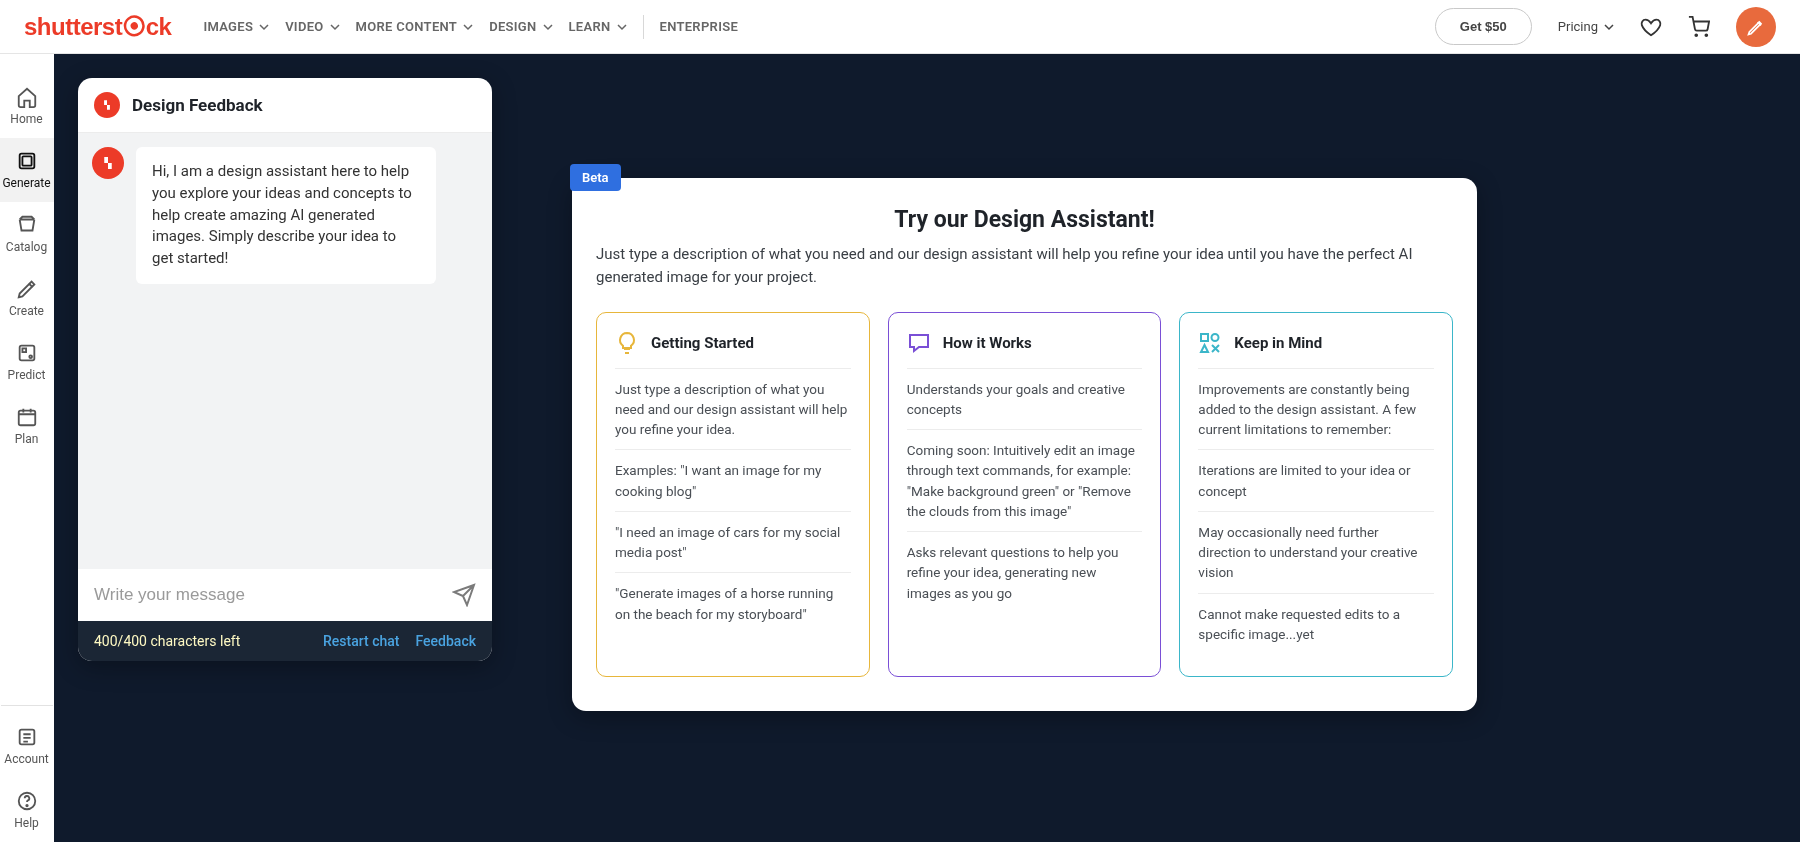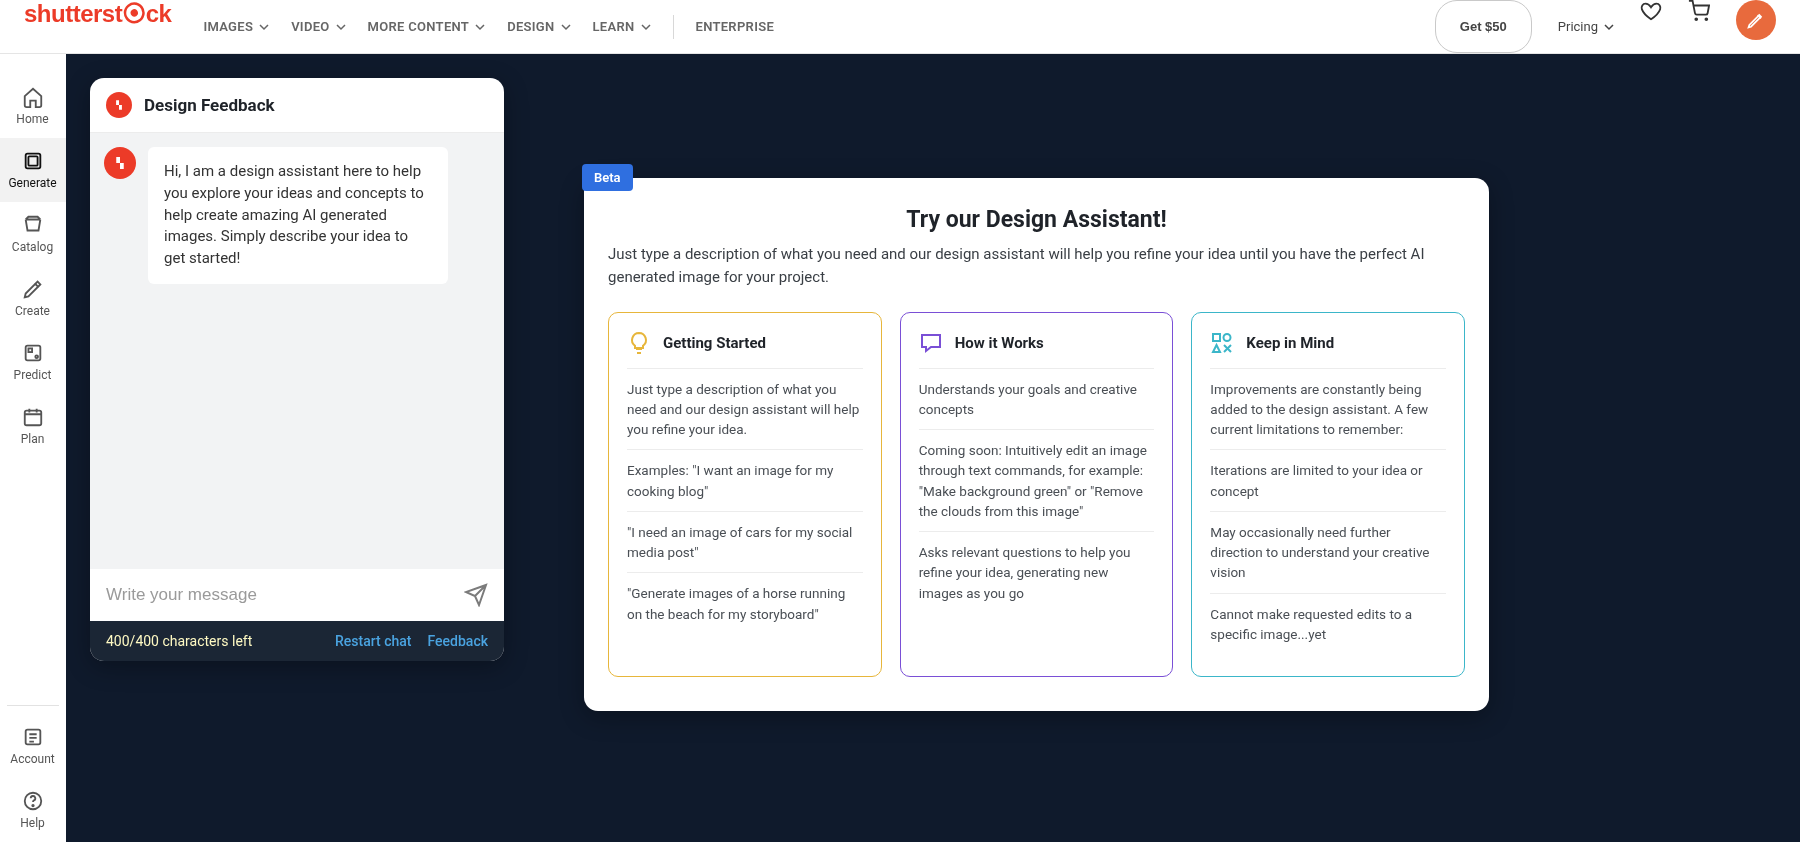--- a/index.html
+++ b/index.html
@@ -1,44 +1,44 @@
 <!DOCTYPE html>
 <html><head>
 <meta charset="utf-8">
 <style>
 * { margin: 0; padding: 0; box-sizing: border-box; }
 body { font-family: -apple-system, BlinkMacSystemFont, "Segoe UI", Roboto, Helvetica, Arial, sans-serif; background: #fff; color: #1f2329; overflow: hidden; }
 
 
 .topnav {
-  height: 54px; display: flex; 
+  height: 54px; display: flex; align-items: center;
   padding: 0 24px; border-bottom: 1px solid #e5e5e5; gap: 26px;
 }
 .logo { font-family: Arial, sans-serif; font-weight: 700; font-size: 24px; color: #ec3b28; letter-spacing: -0.5px; }
 .logo .mid-o { color: #ec3b28; }
-.nav-items { display: flex; align-items: center; gap: 22px; margin-left: 6px; }
+.nav-items { display: flex; align-items: center; gap: 16px; margin-left: 6px; }
 .nav-item { font-size: 13px; font-weight: 600; color: #666; display: flex; align-items: center; gap: 6px; cursor: pointer; letter-spacing: 0.3px; }
 .nav-item svg { width: 10px; height: 10px; }
 .nav-divider { width: 1px; height: 24px; background: #d8d8d8; }
 .topnav-spacer { flex: 1; }
 .pill-btn {
   border: 1px solid #c9c9c9; background: #fff; border-radius: 22px; padding: 10px 24px;
   font-size: 13px; font-weight: 600; color: #444; cursor: pointer;
 }
 .pricing { font-size: 13px; font-weight: 400; color: #444; display: flex; align-items: center; gap: 6px; cursor: pointer; }
 .topnav-icon { width: 22px; height: 22px; color: #333; cursor: pointer; display:flex; align-items:center; justify-content:center; }
 .avatar {
   width: 40px; height: 40px; border-radius: 50%; background: #e86a3d;
   display: flex; align-items: center; justify-content: center; color: #fff; cursor: pointer;
 }
 
 
 .app { display: flex; height: calc(100vh - 54px); }
 .sidebar {
-  width: 66px; background: #fff; display: flex; flex-direction: column; align-items: center;
+  width: 54px; background: #fff; display: flex; flex-direction: column; align-items: center;
   padding-top: 20px; border-right: 1px solid rgba(0,0,0,0);
 }
 .side-item {
   width: 74px; display: flex; flex-direction: column; align-items: center; gap: 4px;
   padding: 12px 0; cursor: pointer; color: #555;
 }
 .side-item svg { width: 22px; height: 22px; }
 .side-item span { font-size: 12px; }
 .side-item.active { background: #f2f2f2; color: #111; text-align: center; }
 .side-spacer { flex: 1; }

